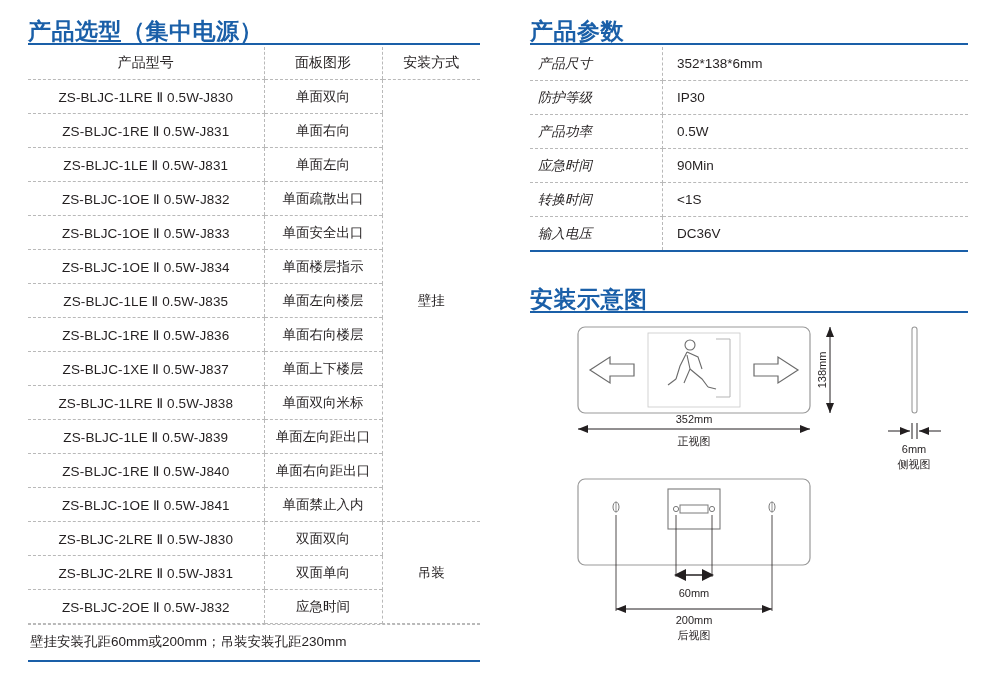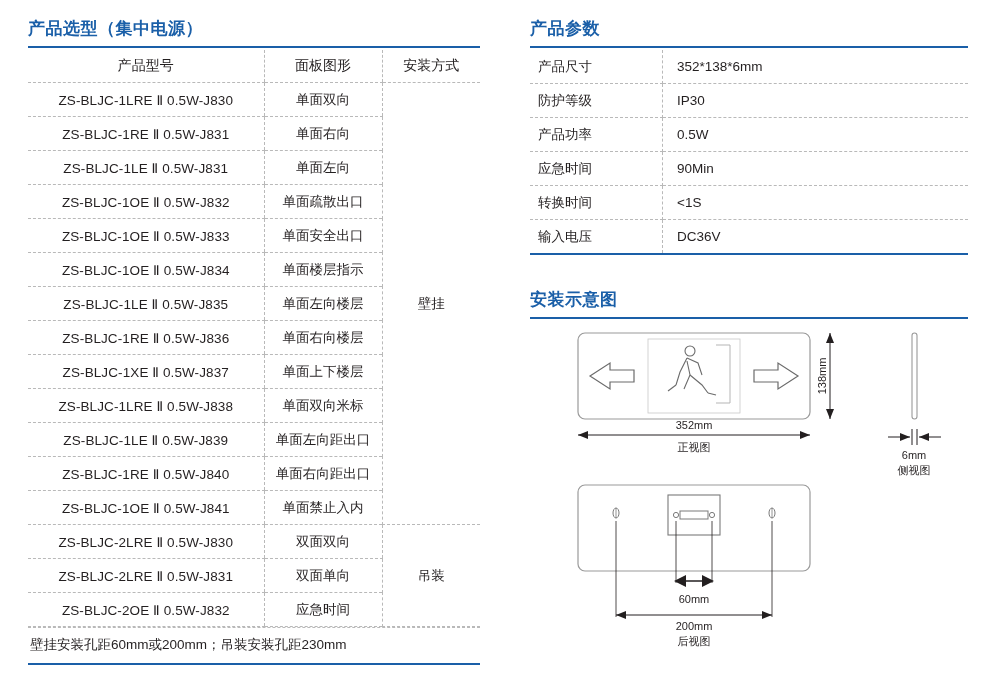--- a/index.html
+++ b/index.html
@@ -15,26 +15,25 @@
     position: relative;
     overflow: hidden;
   }
   .page {
     position: relative;
     width: 994px;
     height: 687px;
   }
   
   .section-title {
-    font-size: 17px;
+    font-size: 23px;
     font-weight: bold;
     color: #1a5fa8;
     letter-spacing: 0.5px;
     line-height: 1;
-    padding-bottom: 9px;
   }
   .title-rule {
     border-bottom: 2px solid #1a5fa8;
     width: 100%;
   }
   
   .left-col {
     position: absolute;
     left: 28px;
     top: 20px;
@@ -100,20 +99,21 @@
   .param-table td {
     border-bottom: 1px dashed #b9b9b9;
     height: 33px;
     vertical-align: middle;
     padding: 0;
   }
   .param-table .p-key {
     width: 124px;
     padding-left: 8px;
     border-right: 1px dashed #b9b9b9;
+    font-style: italic;
   }
   .param-table .p-val {
     padding-left: 14px;
   }
   .param-last td {
     border-bottom: 2px solid #1a5fa8;
   }
   .diagram-title-wrap {
     margin-top: 36px;
   }

